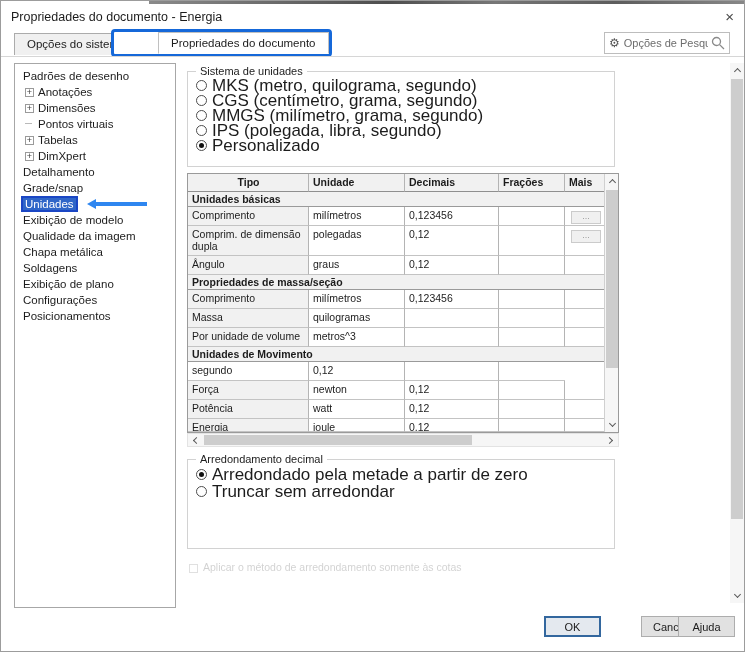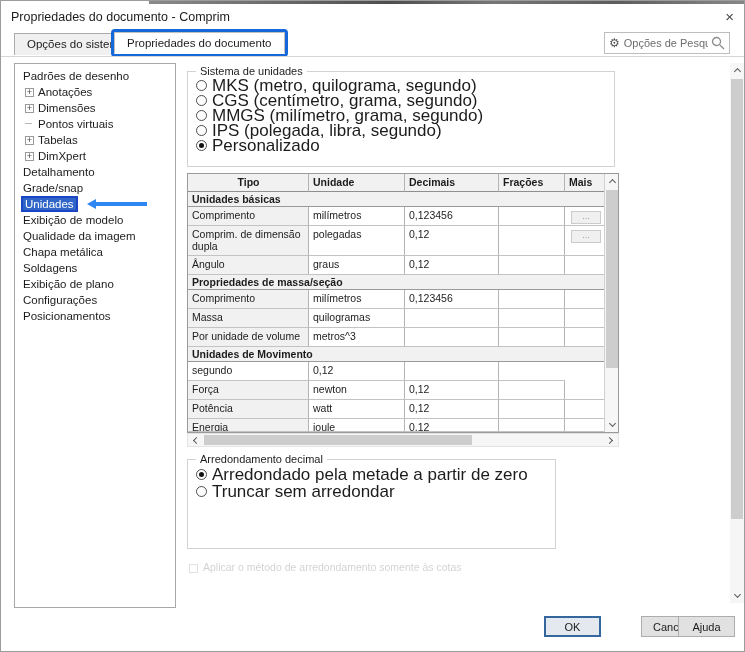--- a/index.html
+++ b/index.html
@@ -10,42 +10,42 @@
     background:linear-gradient(90deg,#8a8a8a 0%,#6f6f6f 18%,#4e4e4e 40%,#777 58%,#5d5d5d 78%,#888 100%); }
 
   .titlebar { position:absolute; left:0; top:3px; width:100%; height:24px; background:#fff; }
   .title { position:absolute; left:10px; top:6px; font-size:12.5px; color:#1c1c1c; }
   .close { position:absolute; right:10px; top:3px; font-size:15px; color:#4a4a4a; cursor:pointer; line-height:20px; }
 
   .tabrow { position:absolute; left:0; top:28px; width:100%; height:28px; }
   .tabline { position:absolute; left:0; top:55px; width:745px; height:1px; background:#d6d6d6; }
   .tab { font-size:11.5px; color:#1c1c1c; padding:4px 12px 4px 12px; white-space:nowrap; }
   .tab.inactive { position:absolute; left:13px; top:4px; height:22px; background:#f0f0f0; border:1px solid #ababab; border-bottom:none; }
-  .tab2wrap { position:absolute; left:110px; top:0px; border:3px solid #1568d9; border-radius:4px; background:#fff; }
+  .tab2wrap { position:absolute; left:110px; top:0px; border:3px solid #1568d9; border-radius:4px; background:#fff;padding-left:44px; }
   .tab.active { background:#fff; border:1px solid #c0c0c0; border-bottom:1px solid #fff; height:22px; font-weight:bold; font-weight:normal; }
 
   .searchbox { position:absolute; right:14px; top:3px; width:126px; height:22px; border:1px solid #bdbdbd; background:#fff; display:flex; align-items:center; padding:0 4px; }
   .gear { font-size:12px; color:#555; margin-right:4px; }
   .searchlabel { flex:1; font-size:11px; color:#6d6d6d; white-space:nowrap; overflow:hidden; }
   .mag { flex:none; margin-left:3px; }
 
   .sidebar { position:absolute; left:13px; top:62px; width:162px; height:545px; border:1px solid #a7a7a7; background:#fff; padding-top:4px; overflow:hidden; }
   .tree-item { position:relative; height:16px; line-height:16px; font-size:11.5px; color:#1c1c1c; padding-left:8px; white-space:nowrap; cursor:default; }
   .tree-item.ind { padding-left:10px; }
   .expander { display:inline-block; width:9px; height:9px; border:1px solid #9a9a9a; background:#fff; color:#444; font-size:9px; line-height:7px; text-align:center; margin-right:4px; vertical-align:1px; }
   .leafdash { display:inline-block; width:7px; height:1px; background:#b9b9b9; margin-right:6px; vertical-align:4px; }
   .tlabel.sel { background:#2f66c8; color:#fff; padding:0 2px; outline:2px solid #1a46c4; }
   .blue-arrow { position:absolute; left:72px; top:3px; width:62px; height:10px; }
   .blue-arrow .ah { position:absolute; left:0; top:0; width:0; height:0; border-top:5px solid transparent; border-bottom:5px solid transparent; border-right:9px solid #2e86f0; }
   .blue-arrow .ab { position:absolute; left:8px; top:3px; width:52px; height:4px; background:#2e86f0; }
 
   .groupbox { position:absolute; border:1px solid #d2d2d2; background:#fff; }
   .gb-label { position:absolute; top:-7px; left:8px; background:#fff; padding:0 4px; font-size:11px; color:#1c1c1c; }
   .gb-units { left:186px; top:70px; width:428px; height:96px; }
-  .gb-round { left:186px; top:458px; width:369px; height:90px; }
+  .gb-round { left:186px; top:458px; width:428px; height:90px; }
   .radio-list { position:absolute; left:8px; top:6px; right:6px; }
   .radio-row { display:flex; align-items:center; height:15px; font-size:17px; color:#1c1c1c; cursor:default; }
   .gb-round .radio-row { height:17px; }
   .radio { flex:none; width:11px; height:11px; border:1px solid #4d4d4d; border-radius:50%; margin-right:5px; background:#fff; }
   .radio.on::after { content:''; display:block; width:5px; height:5px; margin:2px; border-radius:50%; background:#111; }
 
   .utable { position:absolute; left:186px; top:172px; width:432px; border:1px solid #9a9a9a; background:#fff; }
   .tbody { width:418px; }
   .trow { display:grid; grid-template-columns:121px 96px 94px 66px 41px; width:418px; }
   .tc { border-right:1px solid #b4b4b4; border-bottom:1px solid #c3c3c3; padding:2px 3px 0 4px; font-size:10.5px; color:#1c1c1c; overflow:hidden; line-height:12px; }
@@ -85,21 +85,21 @@
   .btn.cancel { left:640px;text-align:right; }
   .btn.help { left:677px; }
 </style>
 </head>
 <body>
 
 <div class="dialog">
   <div class="top-artifact"></div>
 
   <div class="titlebar">
-    <span class="title">Propriedades do documento - Comprim</span>
+    <span class="title">Propriedades do documento - Energia</span>
     <span class="close">×</span>
   </div>
 
   <div class="tabrow">
     <div class="tab inactive">Opções do sistema</div>
     <div class="tab2wrap">
       <div class="tab active">Propriedades do documento</div>
     </div>
     <div class="searchbox">
       <span class="gear">⚙</span>

